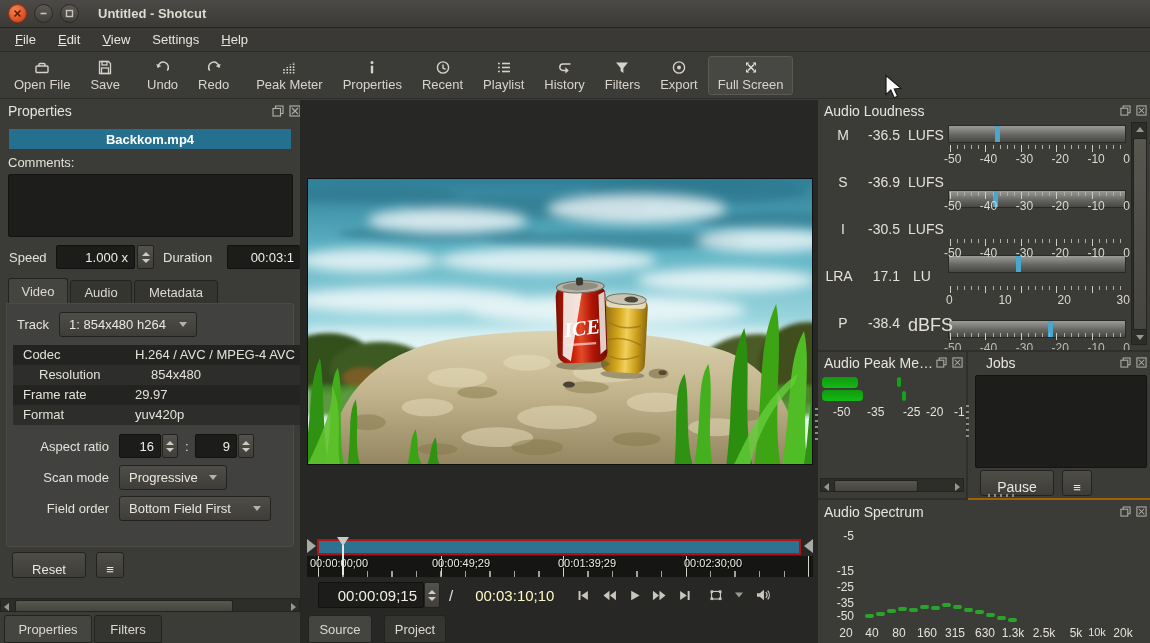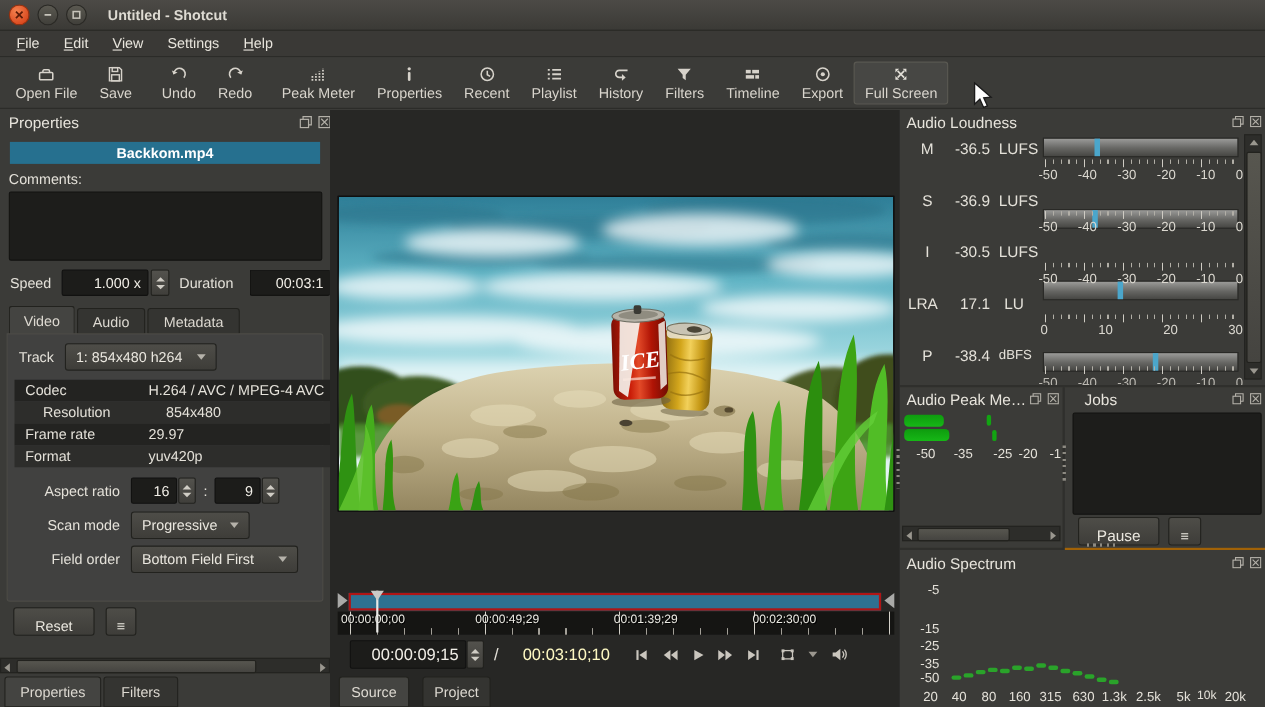--- a/index.html
+++ b/index.html
@@ -169,29 +169,20 @@
           <path d="M15.5 5H8a3.2 3.2 0 0 0 0 6.4h3" fill="none" stroke="#d6d2ca" stroke-width="1.5"></path>
           <path d="M10.4 8.2l3.4 3.2-3.4 3z" fill="#d6d2ca"></path>
         </svg>
       <span>History</span>
     </div>
     <div class="tbtn">
       <svg width="20" height="17" viewBox="0 0 20 17" fill="#d6d2ca">
           <path d="M4 3.5h12L11.4 9v5l-2.8-2V9z"></path>
         </svg>
       <span>Filters</span>
-    </div>
-    <div class="tbtn">
-      <svg width="20" height="17" viewBox="0 0 20 17" fill="#d6d2ca">
-          <rect x="4" y="4.5" width="4.5" height="3.2"></rect>
-          <rect x="9.8" y="4.5" width="6.2" height="3.2"></rect>
-          <rect x="4" y="9.3" width="7.5" height="3.2"></rect>
-          <rect x="12.6" y="9.3" width="3.4" height="3.2"></rect>
-        </svg>
-      <span>Timeline</span>
     </div>
     <div class="tbtn">
       <svg width="20" height="17" viewBox="0 0 20 17">
           <circle cx="10" cy="8.5" r="5.6" fill="none" stroke="#d6d2ca" stroke-width="1.4"></circle>
           <circle cx="10" cy="8.5" r="1.9" fill="#d6d2ca"></circle>
         </svg>
       <span>Export</span>
     </div>
     <div class="tbtn active">
       <svg width="20" height="17" viewBox="0 0 20 17">
@@ -622,21 +613,21 @@
       <div class="abs ticks" style="left:130px;top:186px;width:178px;height:7px;"></div>
       <div class="abs scale" style="left:128px;top:193px;width:184px;">
         <span>0</span>
           <span>10</span>
           <span>20</span>
           <span>30</span>
       </div>
 
       <span class="abs" style="left:12px;top:215px;width:26px;text-align:center;font-size:14px;">P</span>
       <span class="abs" style="left:36px;top:215px;width:46px;text-align:right;font-size:14px;">-38.4</span>
-      <span class="abs" style="left:90px;top:215px;font-size:12px;">dBFS</span>
+      <span class="abs" style="left:90px;top:215px;font-size:18px;">dBFS</span>
 
       <div class="abs ticks" style="left:130px;top:233px;width:178px;height:7px;"></div>
       <div class="abs scale" style="left:126px;top:241px;width:186px;opacity:0.8;">
         <span>-50</span>
           <span>-40</span>
           <span>-30</span>
           <span>-20</span>
           <span>-10</span>
           <span>0</span>
       </div>

